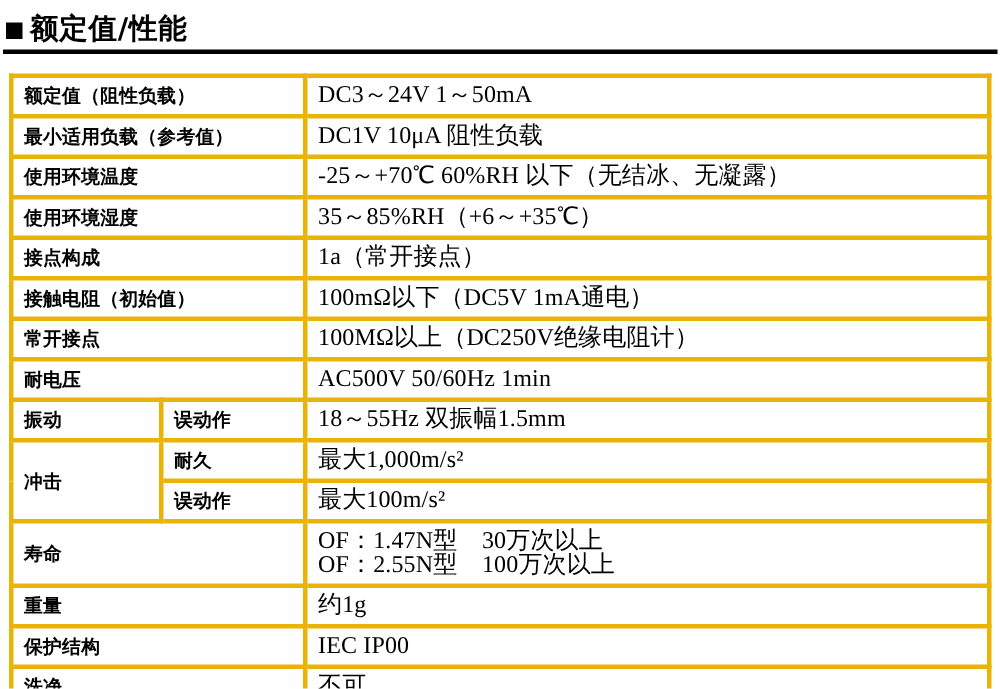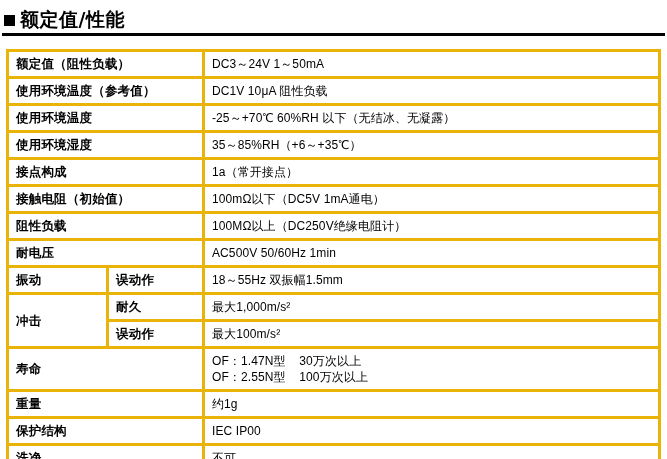--- a/index.html
+++ b/index.html
@@ -75,22 +75,22 @@
     width: 96px;
   }
   .col-value {
     width: 456px;
   }
   td.label-cell {
     font-weight: bold;
     letter-spacing: 0.2px;
   }
   td.value-cell {
-    font-family: Liberation Sans, sans-serif;
-    font-size: 12px;
+    font-family: Liberation Serif, serif;
+    font-size: 16px;
     letter-spacing: 0.1px;
   }
   td.value-cell .line {
     display: block;
     white-space: pre;
   }
 </style>
 </head>
 <body>
 
@@ -109,21 +109,21 @@
       <col class="col-value">
     </colgroup>
     <tbody>
 
       <tr>
         <td class="label-cell" colspan="2">额定值（阻性负载）</td>
         <td class="value-cell">DC3～24V 1～50mA</td>
       </tr>
 
       <tr>
-        <td class="label-cell" colspan="2">使用环境温度（参考值）</td>
+        <td class="label-cell" colspan="2">最小适用负载（参考值）</td>
         <td class="value-cell">DC1V  10μA 阻性负载</td>
       </tr>
 
       <tr>
         <td class="label-cell" colspan="2">使用环境温度</td>
         <td class="value-cell">-25～+70℃    60%RH 以下（无结冰、无凝露）</td>
       </tr>
 
       <tr>
         <td class="label-cell" colspan="2">使用环境湿度</td>
@@ -134,21 +134,21 @@
         <td class="label-cell" colspan="2">接点构成</td>
         <td class="value-cell">1a（常开接点）</td>
       </tr>
 
       <tr>
         <td class="label-cell" colspan="2">接触电阻（初始值）</td>
         <td class="value-cell">100mΩ以下（DC5V 1mA通电）</td>
       </tr>
 
       <tr>
-        <td class="label-cell" colspan="2">阻性负载</td>
+        <td class="label-cell" colspan="2">常开接点</td>
         <td class="value-cell">100MΩ以上（DC250V绝缘电阻计）</td>
       </tr>
 
       <tr>
         <td class="label-cell" colspan="2">耐电压</td>
         <td class="value-cell">AC500V 50/60Hz 1min</td>
       </tr>
 
       <tr>
         <td class="label-cell">振动</td>

